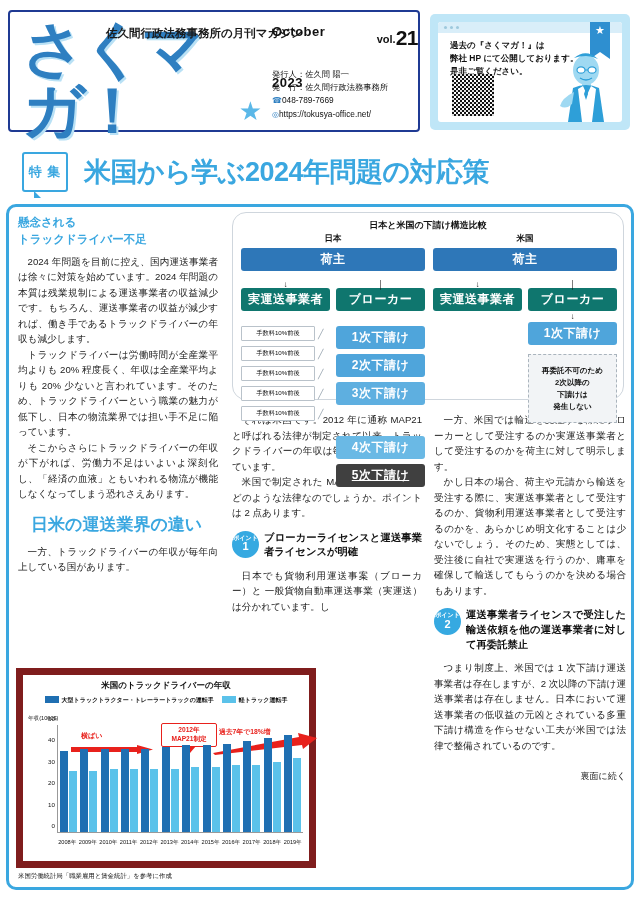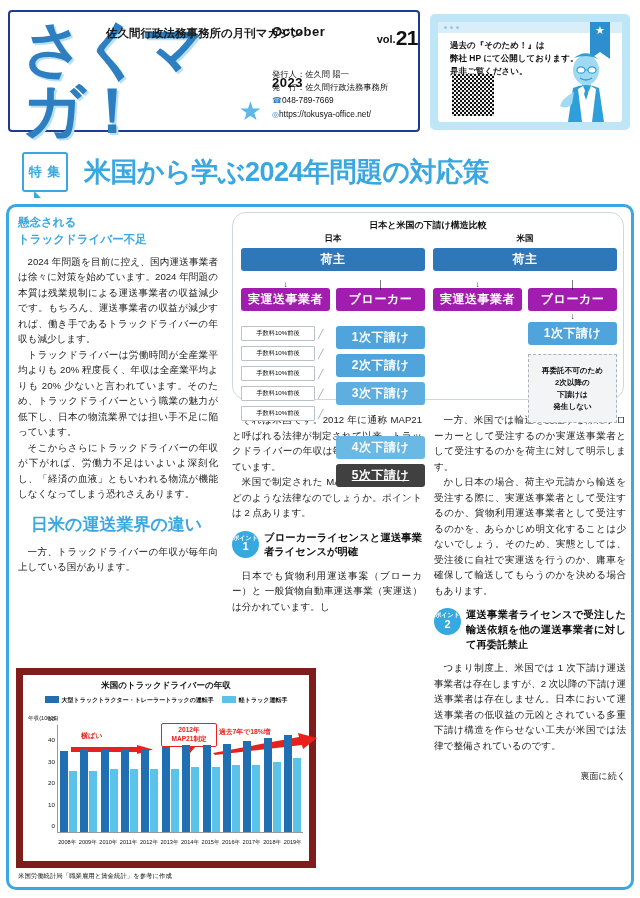--- a/index.html
+++ b/index.html
@@ -135,21 +135,21 @@
   .dg-title { text-align:center; font-size:9px; font-weight:bold; color:#111; margin-top:6px; }
   .dg-half { position:absolute; top:20px; }
   .dg-jp { left:8px; width:184px; }
   .dg-us { left:200px; width:184px; }
   .dg-country { text-align:center; font-size:8.5px; font-weight:bold; color:#111; margin-bottom:3px; }
   .bar {
     color:#fff; text-align:center; font-size:12px; font-weight:bold;
     border-radius:3px; padding:3px 0; letter-spacing:.5px;
   }
   .b-dark { background:#2e77b8; }
-  .b-mid  { background:#a21caf; }
+  .b-mid  { background:#0f766e; }
   .b-lt1  { background:#4fa5db; }
   .b-lt2  { background:#5eafe0; }
   .b-lt3  { background:#6ab9e5;margin-top:26px; }
   .b-lt4  { background:#404040;text-decoration:underline; }
   .two { display:flex; gap:6px; margin-top:10px; }
   .two > div { flex:1; }
   .sub-col { margin-top:5px; display:flex; flex-direction:column; gap:5px; }
   .fee-row { display:flex; align-items:center; gap:3px; margin-top:5px; }
   .fee {
     flex:none; width:74px; border:1px solid #b9c2ca; background:#fff;
@@ -224,21 +224,21 @@
 
     <div class="promo">
       <div class="promo-card">
         <div class="promo-bar">
             <i></i>
             <i></i>
             <i></i>
           </div>
         <div class="ribbon"><span>★</span></div>
         <div class="promo-text">
-          <div>過去の『そのため！』は</div>
+          <div>過去の『さくマガ！』は</div>
           <div>弊社 HP にて公開しております。</div>
           <div>是非ご覧ください。</div>
         </div>
         <div class="qr"></div>
         <svg class="person" viewBox="0 0 62 72">
           <ellipse cx="34" cy="20" rx="13" ry="15" fill="#9fd9f2"></ellipse>
           <rect x="30" y="30" width="9" height="8" fill="#9fd9f2"></rect>
           <path d="M21 38 Q34 32 47 38 L52 72 L16 72 Z" fill="#2e9fd8"></path>
           <path d="M31 36 L35 45 L39 36 L44 39 L40 72 L30 72 L26 39 Z" fill="#ffffff"></path>
           <path d="M34 38 L36 44 L34 50 L32 44 Z" fill="#2e9fd8"></path>

